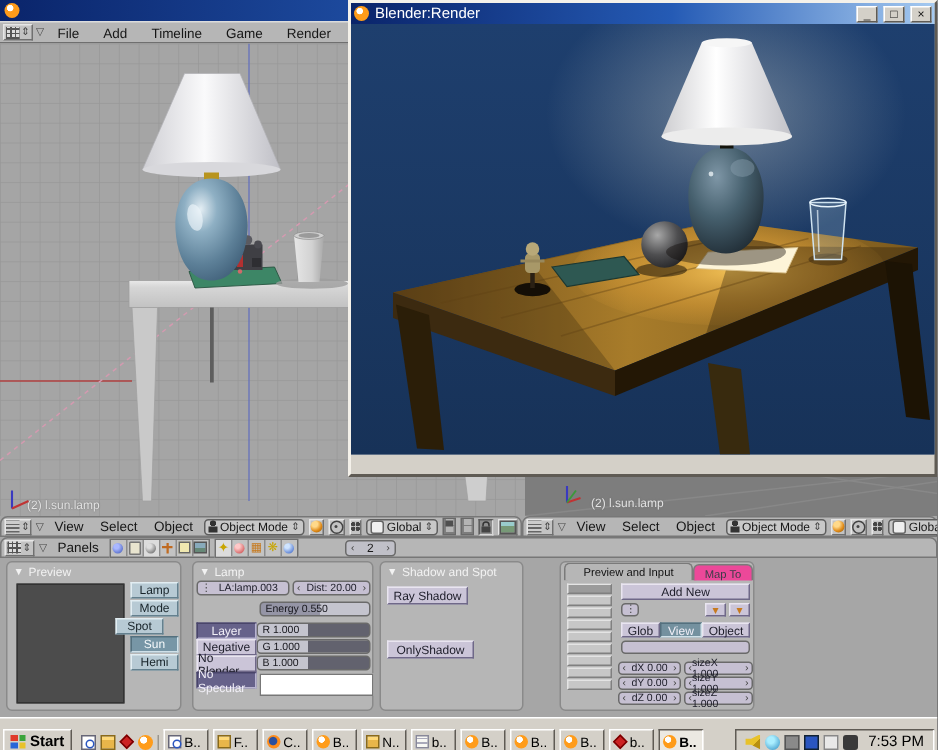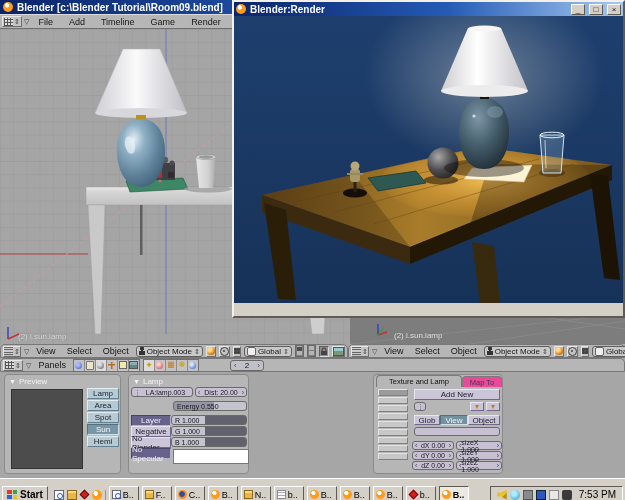--- a/index.html
+++ b/index.html
@@ -113,21 +113,21 @@
   .tab{position:absolute;height:12px;border:1px solid #7a7a7a;border-bottom:none;border-radius:4px 4px 0 0;
     font-size:7.5px;display:flex;align-items:center;justify-content:center;box-sizing:border-box}
   .tab.active{background:#b6b6b6;color:#111}
   .tab.inactive{background:#ec4899;color:#3c3c48}
 
   
   #render-window{left:232px;top:0;width:393px;height:318px;background:#d4d0c8;
     border:2px solid;border-color:#f4f1ea #5f5b54 #5f5b54 #f4f1ea;box-sizing:border-box;z-index:5}
   #render-titlebar{height:14px;background:linear-gradient(90deg,#0a246a 0%,#255bb5 55%,#a6caf0 100%);
     display:flex;align-items:center;gap:4px;padding:0 2px}
-  #render-title{color:#fff;font-size:10px;font-weight:bold;flex:1}
+  #render-title{color:#fff;font-size:10px;font-weight:normal;flex:1}
   .winctl{width:14px;height:11px;background:#d4d0c8;border:1px solid;border-color:#fff #5f5b54 #5f5b54 #fff;
     font-size:8px;line-height:9px;text-align:center;color:#111;box-sizing:border-box}
   #render-stats{height:12px;background:#ececec;border-bottom:1px solid #9a9a9a;
     font-size:8px;color:#2a2a3a;display:flex;align-items:center;padding-left:5px;box-sizing:border-box}
   #render-client{width:389px;height:287px;background:#1b3a66}
 
   
   #taskbar{left:0;top:478px;width:625px;height:32px;background:#d4d0c8;border-top:1px solid #fff;
     box-sizing:border-box;display:flex;align-items:center;gap:3px;padding:0 2px;z-index:9}
   #start-btn{height:17px;background:#d4d0c8;border:1px solid;border-color:#fff #5f5b54 #5f5b54 #fff;
@@ -153,21 +153,20 @@
   .trayico{width:10px;height:10px}
   #clock{font-size:10px;color:#000;padding-left:4px}
 </style>
 </head>
 <body>
 
 <div id="screen">
 
   <div class="abs" id="main-titlebar">
     <span class="blender-ico"></span>
-    <span id="main-title">Blender [c:\Blender Tutorial\Room09.blend]</span>
   </div>
 
   <div class="abs" id="main-header">
     <div class="hbtn" style="width:20px;gap:1px">
       <span class="wt-ico"></span>
       <span class="stp">⇕</span>
     </div>
     <span class="stp">▽</span>
     <span class="menu-item">File</span>
     <span class="menu-item">Add</span>
@@ -398,22 +397,22 @@
 
   <div class="abs" id="panels-area">
 
     <div class="panel" style="left:4px;top:2px;width:117px;height:100px">
       <div class="ptitle">
         <span class="ptri">▼</span>
         <span>Preview</span>
       </div>
       <div class="abs" style="left:6px;top:14px;width:70px;height:78px;background:#4c4c4c;border:1px solid #333"></div>
       <div class="vbtn" style="left:82px;top:13px">Lamp</div>
-      <div class="vbtn" style="left:82px;top:25px">Area</div>
-      <div class="vbtn" style="left:82px;top:37px">Spot</div>
+      <div class="vbtn" style="left:82px;top:25px">Mode</div>
+      <div class="vbtn" style="left:72px;top:37px">Spot</div>
       <div class="vbtn on" style="left:82px;top:49px">Sun</div>
       <div class="vbtn" style="left:82px;top:61px">Hemi</div>
     </div>
 
     <div class="panel" style="left:128px;top:2px;width:121px;height:100px">
       <div class="ptitle">
         <span class="ptri">▼</span>
         <span>Lamp</span>
       </div>
       <div class="numfield" style="left:2px;top:12px;width:62px;height:10px">
@@ -438,23 +437,31 @@
       <div class="slider" style="left:42px;top:62px;width:76px;height:10px;background:linear-gradient(90deg,#c4c4ce 0 45%,#62626e 45%)">
         <span>B 1.000</span>
       </div>
       <div class="swatch" style="left:44px;top:74px;width:74px;height:13px"></div>
       <div class="pbtn on" style="left:2px;top:40px;width:40px;height:11px">Layer</div>
       <div class="pbtn" style="left:2px;top:51px;width:40px;height:11px">Negative</div>
       <div class="pbtn" style="left:2px;top:62px;width:40px;height:11px">No Blender</div>
       <div class="pbtn on" style="left:2px;top:73px;width:40px;height:11px">No Specular</div>
     </div>
 
+    <div class="panel" style="left:253px;top:2px;width:96px;height:100px">
+      <div class="ptitle">
+        <span class="ptri">▼</span>
+        <span>Shadow and Spot</span>
+      </div>
+      <div class="pbtn" style="left:4px;top:16px;width:54px;height:12px">Ray Shadow</div>
+      <div class="pbtn" style="left:4px;top:52px;width:58px;height:12px">OnlyShadow</div>
+    </div>
 
     <div class="panel" style="left:373px;top:2px;width:130px;height:100px">
-      <div class="tab active" style="left:2px;top:0;width:86px">Texture and Lamp</div>
+      <div class="tab active" style="left:2px;top:0;width:86px">Preview and Input</div>
       <div class="tab inactive" style="left:88px;top:1px;width:40px;height:11px">Map To</div>
       <div class="tslot sel" style="left:4px;top:14px"></div>
       <div class="tslot" style="left:4px;top:22px"></div>
       <div class="tslot" style="left:4px;top:30px"></div>
       <div class="tslot" style="left:4px;top:38px"></div>
       <div class="tslot" style="left:4px;top:46px"></div>
       <div class="tslot" style="left:4px;top:54px"></div>
       <div class="tslot" style="left:4px;top:62px"></div>
       <div class="tslot" style="left:4px;top:70px"></div>
       <div class="tslot" style="left:4px;top:78px"></div>

